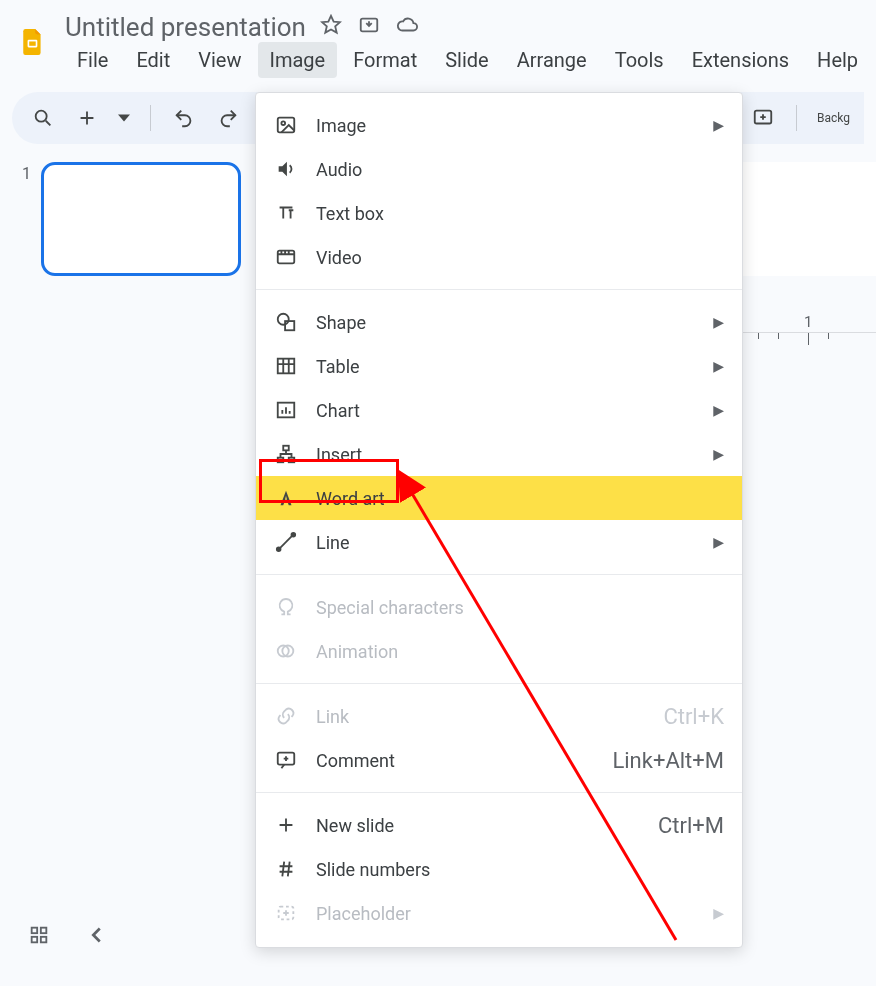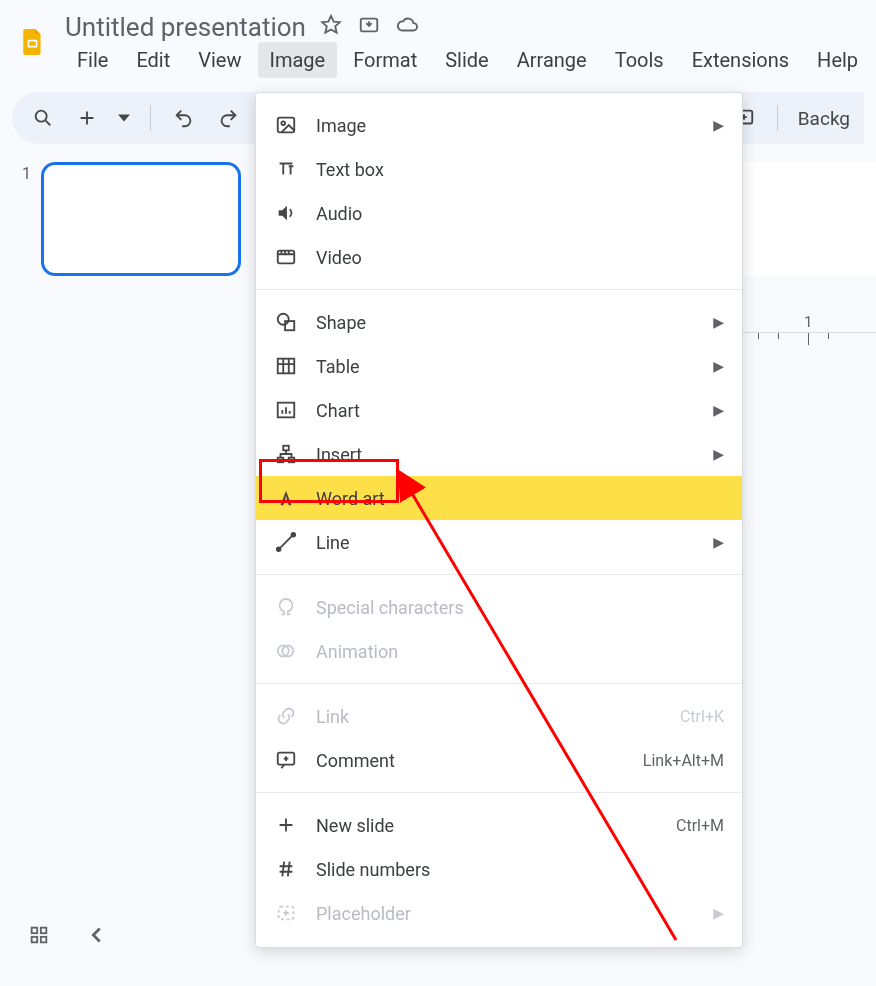--- a/index.html
+++ b/index.html
@@ -40,21 +40,21 @@
     height: 52px;
     background:#edf2fa;
     border-radius: 28px 0 0 28px;
     display:flex; align-items:center;
     padding: 0 14px;
     gap: 10px;
     color:#444746;
   }
   .tb-sep { width:1px; height:26px; background:#c7cbd1; margin:0 6px; }
   .tb-btn { width:34px; height:34px; display:flex;align-items:center;justify-content:center;border-radius:6px; }
-  .tb-text { font-size:19px; color:#444746; padding-left:4px; }
+  .tb-text { font-size:12px; color:#444746; padding-left:4px; }
 
   
   .main {
     display:flex; position:relative; margin-top:18px;
   }
   .slidepanel { width: 250px; padding-left: 22px; display:flex; gap:10px;}
   .slide-num { font-size:16px; color:#5f6368; margin-top:2px;}
   .thumb {
     width: 200px; height: 114px; background:#fff;
     border: 3px solid #1a73e8; border-radius: 14px;
@@ -91,21 +91,21 @@
   }
   .dd-item.highlight { background:#fde047; }
   .dd-item.disabled { color:#b8bcc2; }
   .dd-item .arrow {
     position:absolute; right:18px; top:50%; transform:translateY(-50%);
     font-size:14px; color:#5f6368;
   }
   .dd-item.disabled .arrow{ color:#c7cbd1;}
   .dd-item .shortcut {
     position:absolute; right:18px; top:50%; transform:translateY(-50%);
-    font-size:16px; color:#5f6368;
+    font-size:22px; color:#5f6368;
   }
   .dd-item.disabled .shortcut{ color:#c7cbd1;}
   .dd-sep { height:1px; background:#e8eaed; margin:10px 0; }
   .dd-icon { width:24px; display:flex; align-items:center; justify-content:center; color:#444746;}
   .dd-item.disabled .dd-icon{ color:#c7cbd1;}
   
   .anno-box {
     position:absolute;
     left:259px; top:459px;
     width: 140px; height: 44px;
@@ -248,35 +248,35 @@
           <circle cx="9" cy="10" r="2"></circle>
           <path d="M21 18l-6-6-8 8"></path>
         </svg>
     </span>
     <span>Image</span>
     <span class="arrow">▶</span>
   </div>
 
   <div class="dd-item">
     <span class="dd-icon">
-      <svg class="ic" viewBox="0 0 24 24" fill="none" stroke="currentColor" stroke-width="2">
-          <path d="M5 6h14M9 6v12M15 9h5M17 9v9"></path>
-        </svg>
-    </span>
-    <span>Text box</span>
-  </div>
-
-  <div class="dd-item">
-    <span class="dd-icon">
       <svg class="ic" viewBox="0 0 24 24" fill="currentColor">
           <path d="M4 9v6h4l5 5V4L8 9H4z"></path>
           <path d="M16 8a5 5 0 0 1 0 8" fill="none" stroke="currentColor" stroke-width="2"></path>
         </svg>
     </span>
     <span>Audio</span>
+  </div>
+
+  <div class="dd-item">
+    <span class="dd-icon">
+      <svg class="ic" viewBox="0 0 24 24" fill="none" stroke="currentColor" stroke-width="2">
+          <path d="M5 6h14M9 6v12M15 9h5M17 9v9"></path>
+        </svg>
+    </span>
+    <span>Text box</span>
   </div>
 
   <div class="dd-item">
     <span class="dd-icon">
       <svg class="ic" viewBox="0 0 24 24" fill="none" stroke="currentColor" stroke-width="2">
           <rect x="3" y="5" width="18" height="14" rx="2"></rect>
           <path d="M3 9h18M7 5v4M11 5v4M15 5v4"></path>
         </svg>
     </span>
     <span>Video</span>

